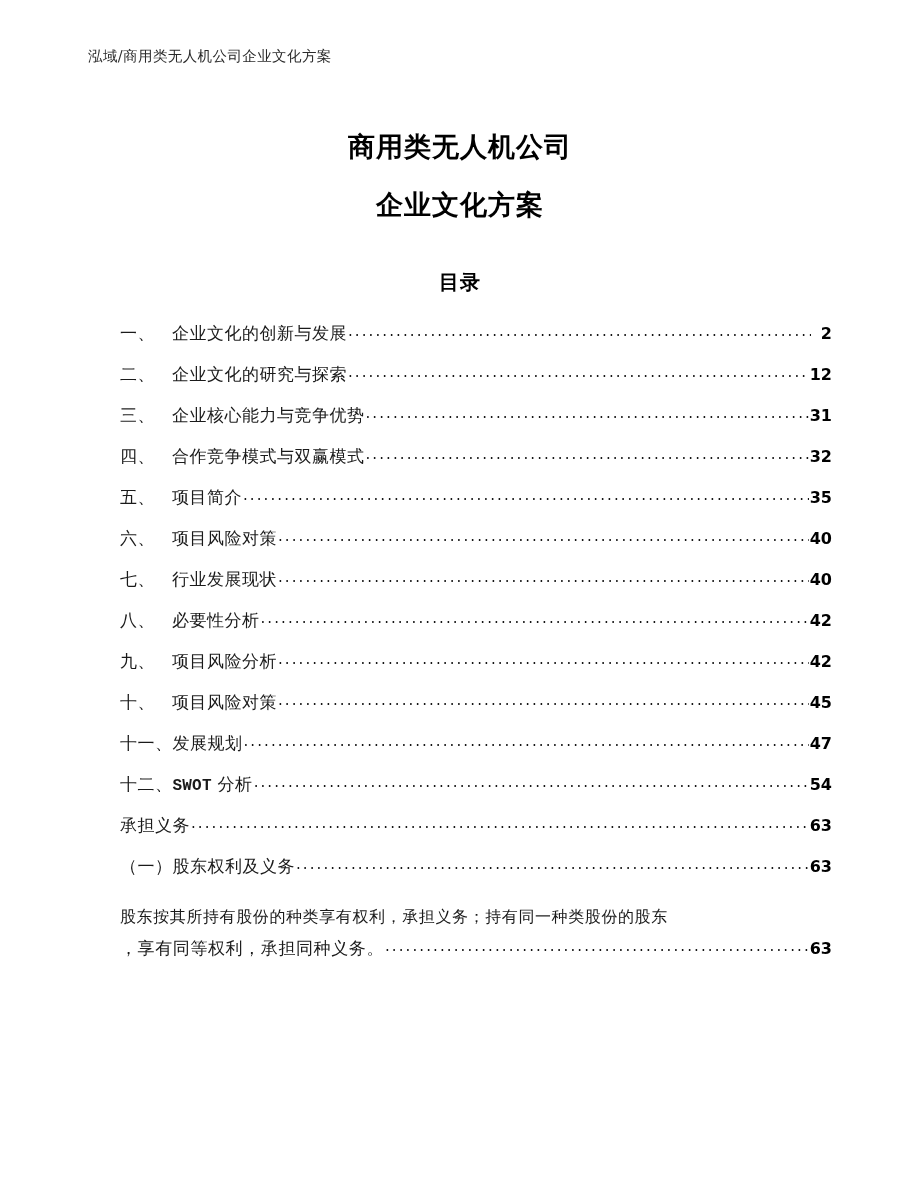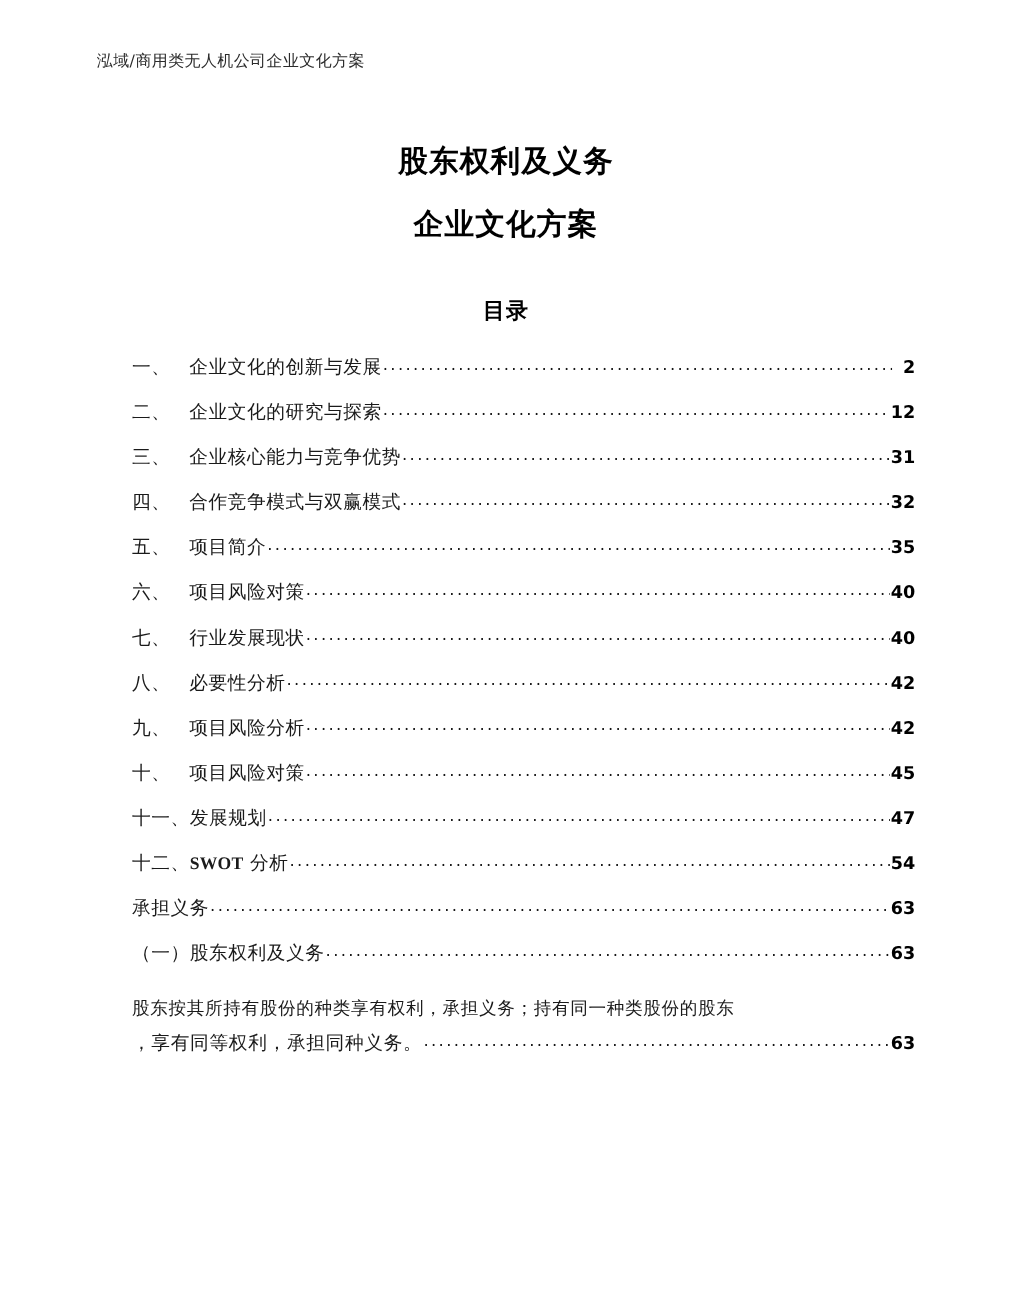--- a/index.html
+++ b/index.html
@@ -82,21 +82,21 @@
   .toc-num {
     flex: 0 0 auto;
     min-width: 52px;
     letter-spacing: 0.5px;
   }
   .toc-label {
     flex: 0 0 auto;
     letter-spacing: 0.5px;
   }
   .toc-label .latin {
-    font-family: Liberation Serif, serif;
+    font-family: Liberation Mono, monospace;
     font-weight: bold;
     font-size: 16px;
     letter-spacing: 0.2px;
   }
   .toc-dots {
     flex: 1 1 auto;
     position: relative;
     top: -3px;
     margin: 0 1px;
     overflow: hidden;
@@ -141,21 +141,21 @@
   }
 </style>
 </head>
 <body>
 
 <div class="page">
 
   <div class="doc-header">泓域/商用类无人机公司企业文化方案</div>
 
   <div class="title-block">
-    <div class="doc-title-line">股东权利及义务</div>
+    <div class="doc-title-line">商用类无人机公司</div>
     <div class="doc-title-line">企业文化方案</div>
   </div>
 
   <div class="toc-heading">目录</div>
 
   <div class="toc" id="toc-list">
       <div class="toc-entry">
         <span class="toc-num">一、</span>
         <span class="toc-label">企业文化的创新与发展</span>
         <span class="toc-dots">...............................................................................................................................................................</span>

